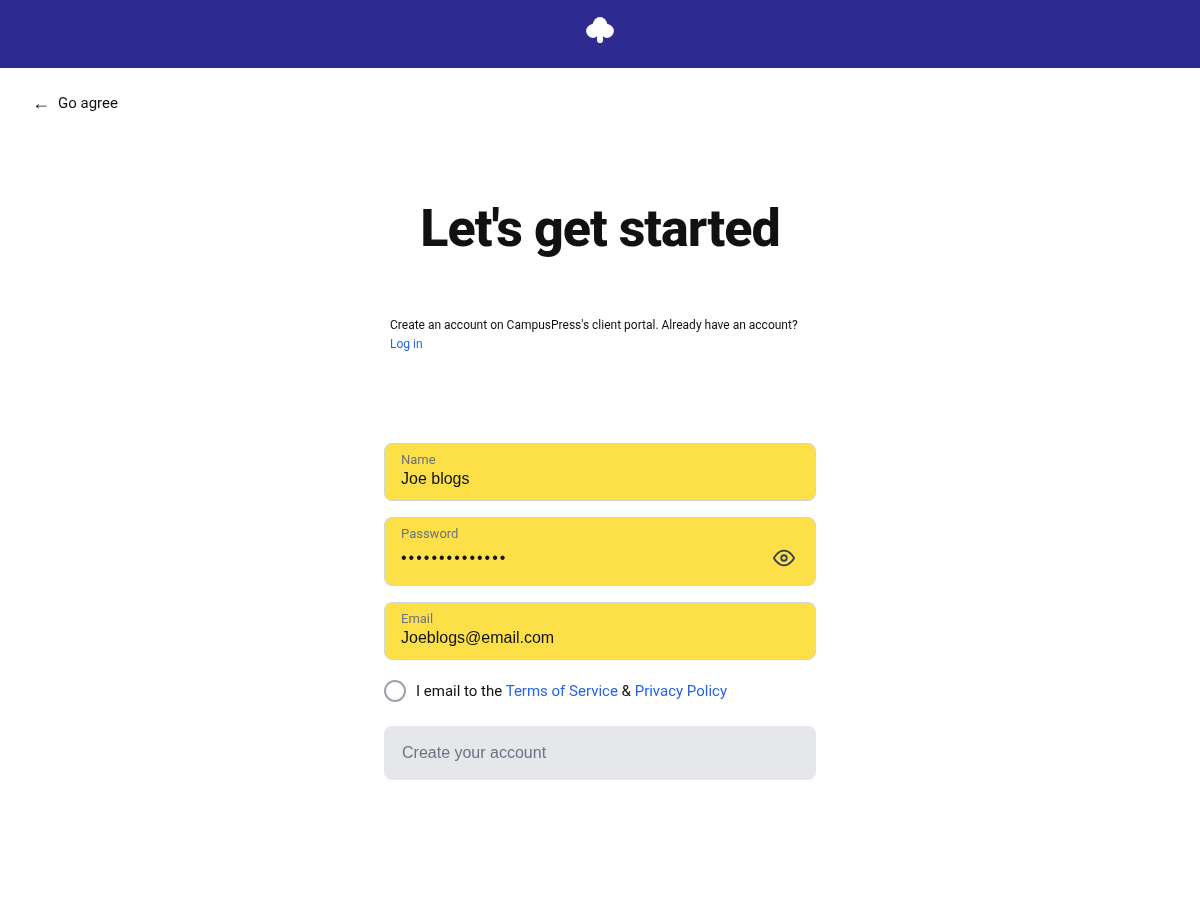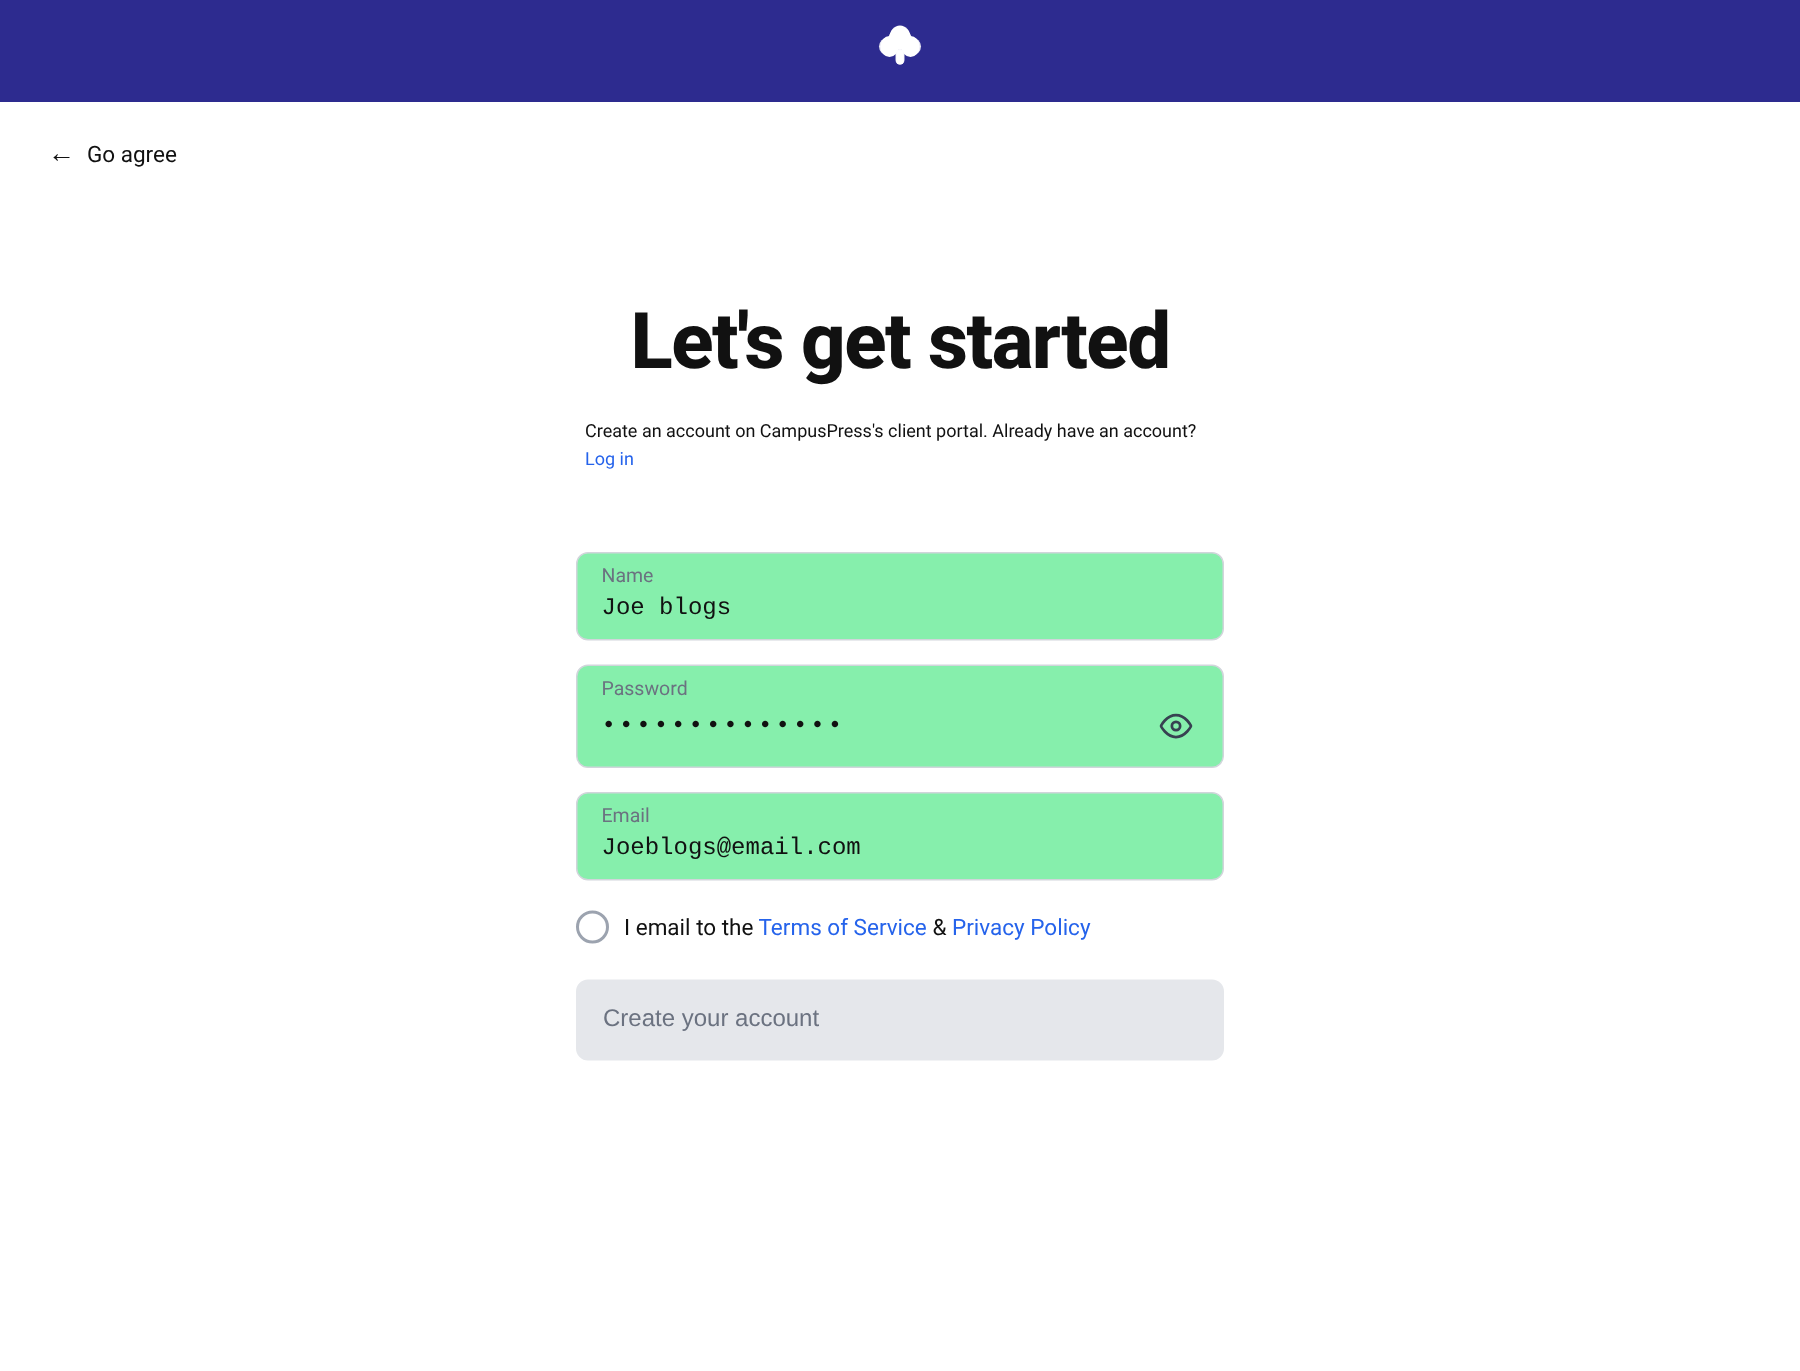--- a/index.html
+++ b/index.html
@@ -48,20 +48,21 @@
     .go-back-arrow {
       font-size: 18px;
     }
 
     
     .main-content {
       display: flex;
       flex-direction: column;
       align-items: center;
       padding: 60px 24px 80px;
+      gap: 37px;
     }
 
     .page-title {
       font-size: 52px;
       font-weight: 800;
       color: #111111;
       text-align: center;
       margin-bottom: 20px;
       letter-spacing: -1px;
     }
@@ -88,39 +89,38 @@
       display: flex;
       flex-direction: column;
       gap: 16px;
     }
 
     .field-wrapper {
       position: relative;
       border: 1px solid #d1d5db;
       border-radius: 8px;
       padding: 8px 16px 12px;
-      background: #86efac;
+      background: #fde047;
     }
 
     .field-label {
       font-size: 13px;
       color: #6b7280;
       display: block;
       margin-bottom: 2px;
     }
 
     .field-input {
       width: 100%;
       border: none;
       outline: none;
       font-size: 16px;
       color: #111111;
       background: transparent;
       padding: 0;
-      font-family: Liberation Mono, monospace;
     }
 
     .password-wrapper {
       display: flex;
       align-items: center;
     }
 
     .password-wrapper .field-input {
       flex: 1;
       letter-spacing: 2px;

